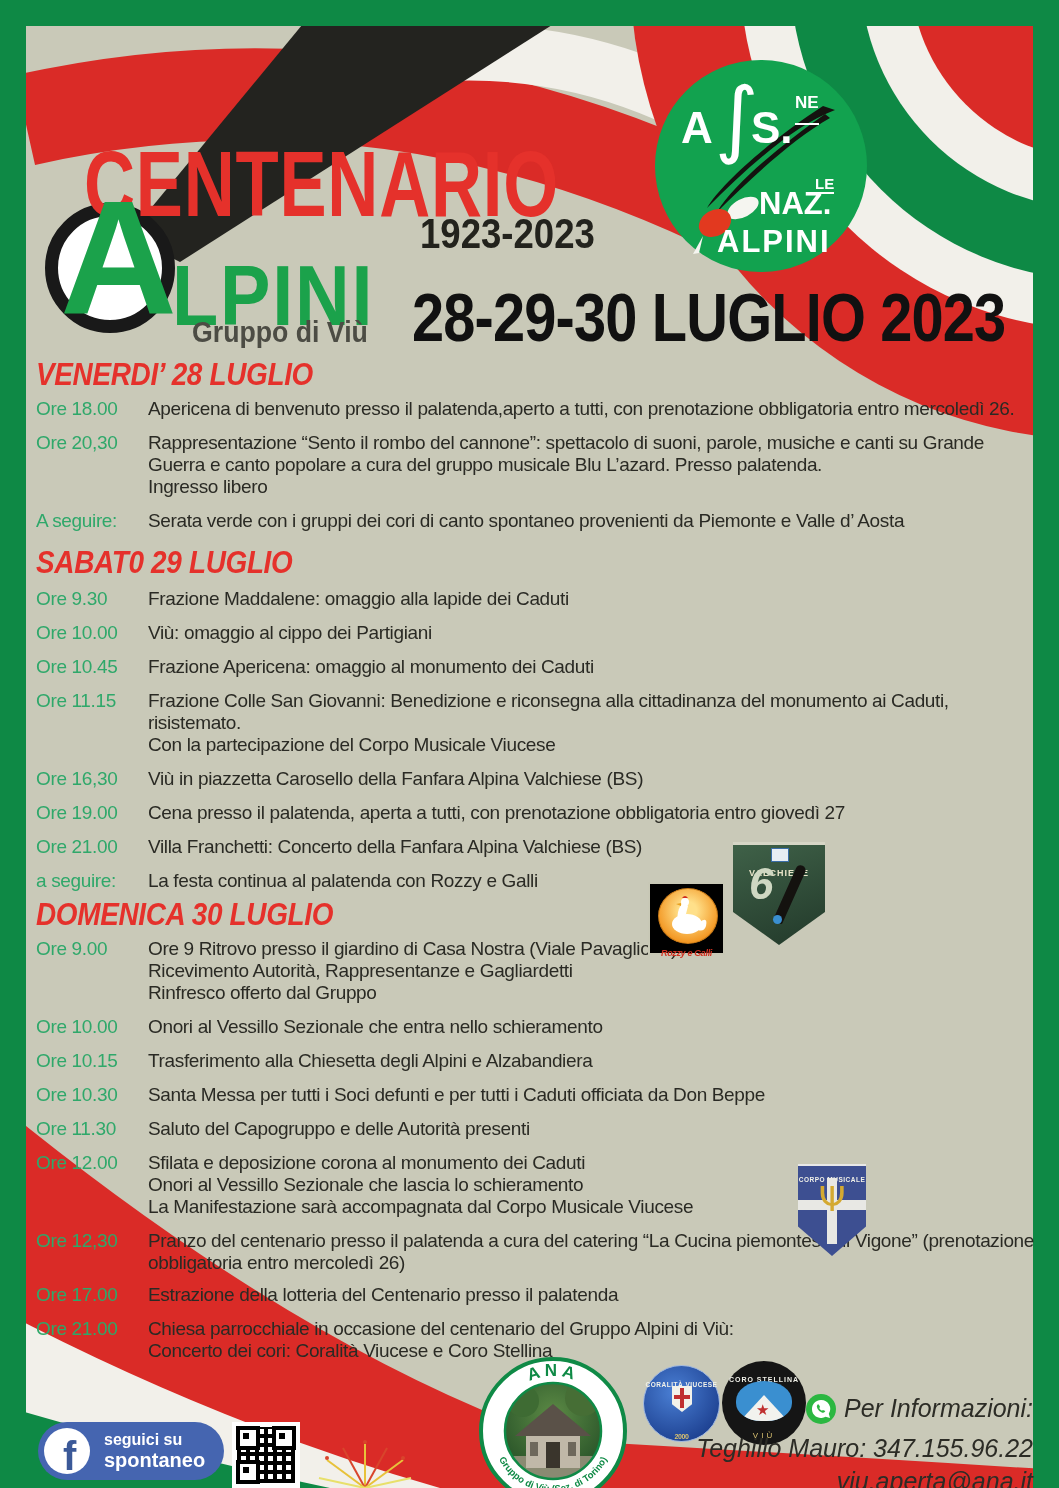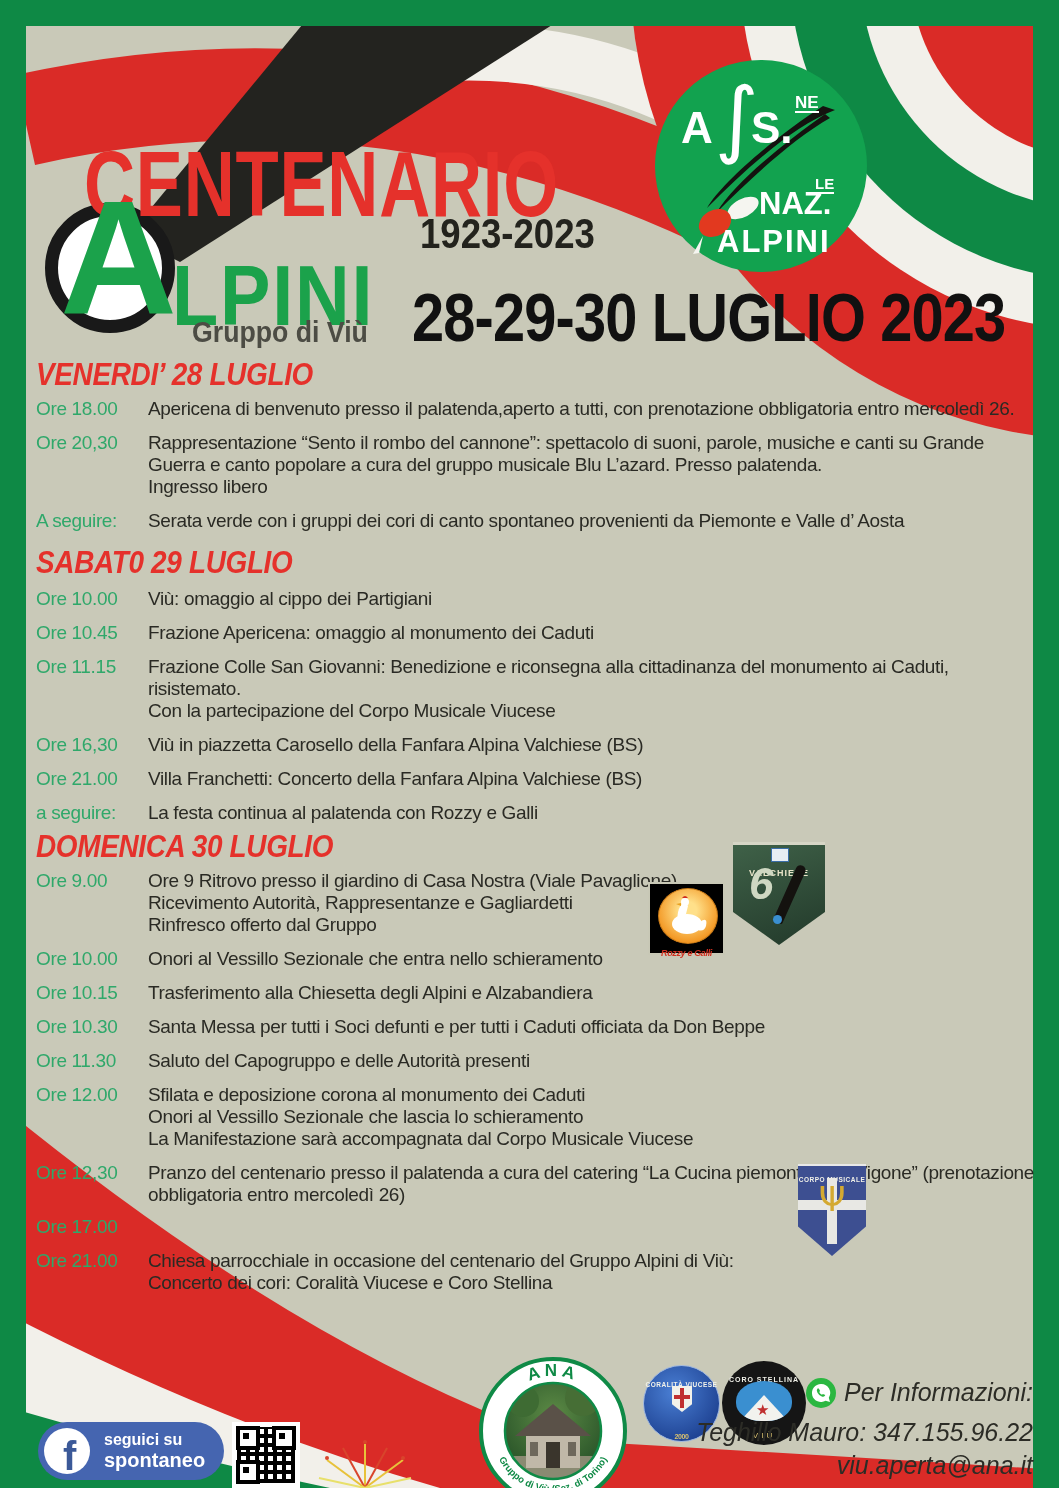--- a/index.html
+++ b/index.html
@@ -45,21 +45,21 @@
   #fb .fl{position:absolute;left:19px;top:8px;font-size:40px;font-weight:bold;color:#3b5998;line-height:1;}
   #fb .tx{position:absolute;left:66px;top:9px;color:#fff;font-weight:bold;line-height:1.15;}
   #qr{left:232px;top:1422px;width:68px;height:66px;background:#fff;z-index:6;padding:0;}
   #qr .pat{position:absolute;left:5px;top:5px;right:5px;bottom:5px;
     background-image:repeating-linear-gradient(0deg,#000 0 4px,transparent 4px 9px),
                      repeating-linear-gradient(90deg,#000 0 4px,transparent 4px 9px);
     background-color:#fff;}
   .finder{position:absolute;width:16px;height:16px;border:4px solid #000;background:#fff;}
   .finder i{position:absolute;left:3px;top:3px;width:6px;height:6px;background:#000;display:block;}
   #contacts{right:26px;top:1376px;text-align:right;z-index:6;font-style:italic;color:#2c2c26;font-size:25px;line-height:33px;}
-  #contacts .hdr{display:inline-flex;align-items:center;gap:8px;}
+  #contacts .hdr{display:inline-flex;align-items:center;gap:8px;margin-top:16px;}
   .tiny{position:absolute;white-space:nowrap;}
 </style>
 </head>
 <body>
 
 <div id="poster">
 
   <svg class="abs" style="left:0;top:0;z-index:1" width="1059" height="1488" viewBox="0 0 1059 1488">
 
     <path d="M 25,120 Q 450,25 860,280" fill="none" stroke="#da2b27" stroke-width="92"></path>
@@ -94,21 +94,21 @@
     <svg class="abs" style="left:0;top:0" width="212" height="212" viewBox="0 0 212 212">
       <path d="M 180,50 C 138,66 92,108 52,148 C 66,124 118,78 168,46 Z" fill="#14120f"></path>
       <path d="M 175,58 C 140,78 100,114 62,152 C 80,122 128,84 170,54 Z" fill="#14120f"></path>
       <ellipse cx="88" cy="148" rx="17" ry="9" transform="rotate(-28 88 148)" fill="#f5f5f0"></ellipse>
       <ellipse cx="60" cy="163" rx="17" ry="13" transform="rotate(-30 60 163)" fill="#e2391f"></ellipse>
       <path d="M 48,176 L 38,194 L 44,193 Z" fill="#f5f5f0"></path>
     </svg>
     <span class="w" style="left:26px;top:46px;font-size:44px;">A</span>
     <span class="w" style="left:60px;top:16px;font-size:84px;font-weight:normal;font-family:'DejaVu Sans',sans-serif;">∫</span>
     <span class="w" style="left:96px;top:46px;font-size:44px;">S.</span>
-    <span class="w" style="left:140px;top:34px;font-size:17px;border-bottom:2px solid #fff;padding-bottom:0;">NE</span>
+    <span class="w" style="left:140px;top:34px;font-size:17px;border-bottom:2px solid #fff;padding-bottom:12px;">NE</span>
     <span class="w" style="left:104px;top:128px;font-size:31px;">NAZ.</span>
     <span class="w" style="left:160px;top:116px;font-size:15px;border-bottom:2px solid #fff;padding-bottom:1px;">LE</span>
     <span class="w" style="left:62px;top:166px;font-size:31px;letter-spacing:2px;">ALPINI</span>
   </div>
 
   <div id="sched">
 
     <div class="sec-h">VENERDI’ 28 LUGLIO</div>
     <div class="row">
       <span class="time">Ore 18.00</span>
@@ -119,35 +119,43 @@
       <span class="desc">Rappresentazione “Sento il rombo del cannone”: spettacolo di suoni, parole, musiche e canti su Grande Guerra e canto popolare a cura del gruppo musicale Blu L’azard. Presso palatenda.
 Ingresso libero</span>
     </div>
     <div class="row mb14">
       <span class="time">A seguire:</span>
       <span class="desc">Serata verde con i gruppi dei cori di canto spontaneo provenienti da Piemonte e Valle d’ Aosta</span>
     </div>
 
     <div class="sec-h hmt" style="margin-bottom:8px;">SABAT0 29 LUGLIO</div>
     <div class="row">
+      <span class="time">Ore 9.30</span>
+      <span class="desc">Frazione Maddalene: omaggio alla lapide dei Caduti</span>
+    </div>
+    <div class="row">
       <span class="time">Ore 10.00</span>
       <span class="desc">Viù: omaggio al cippo dei Partigiani</span>
     </div>
     <div class="row">
       <span class="time">Ore 10.45</span>
       <span class="desc">Frazione Apericena: omaggio al monumento dei Caduti</span>
     </div>
     <div class="row">
       <span class="time">Ore 11.15</span>
       <span class="desc">Frazione Colle San Giovanni: Benedizione e riconsegna alla cittadinanza del monumento ai Caduti, risistemato.
 Con la partecipazione del Corpo Musicale Viucese</span>
     </div>
     <div class="row">
       <span class="time">Ore 16,30</span>
       <span class="desc">Viù in piazzetta Carosello della Fanfara Alpina Valchiese (BS)</span>
+    </div>
+    <div class="row">
+      <span class="time">Ore 19.00</span>
+      <span class="desc">Cena presso il palatenda, aperta a tutti, con prenotazione obbligatoria entro giovedì 27</span>
     </div>
     <div class="row">
       <span class="time">Ore 21.00</span>
       <span class="desc">Villa Franchetti: Concerto della Fanfara Alpina Valchiese (BS)</span>
     </div>
     <div class="row mb6">
       <span class="time">a seguire:</span>
       <span class="desc">La festa continua al palatenda con Rozzy e Galli</span>
     </div>
 
@@ -179,20 +187,21 @@
       <span class="desc">Sfilata e deposizione corona al monumento dei Caduti
 Onori al Vessillo Sezionale che lascia lo schieramento
 La Manifestazione sarà accompagnata dal Corpo Musicale Viucese</span>
     </div>
     <div class="row mb10">
       <span class="time">Ore 12,30</span>
       <span class="desc">Pranzo del centenario presso il palatenda a cura del catering “La Cucina piemontese di Vigone” (prenotazione obbligatoria entro mercoledì 26)</span>
     </div>
     <div class="row">
       <span class="time">Ore 17.00</span>
+      <span class="desc">Estrazione della lotteria del Centenario presso il palatenda</span>
     </div>
     <div class="row">
       <span class="time">Ore 21.00</span>
       <span class="desc">Chiesa parrocchiale in occasione del centenario del Gruppo Alpini di Viù:
 Concerto dei cori: Coralità Viucese e Coro Stellina</span>
     </div>
 
     <div class="badge shield" style="left:697px;top:484px;width:92px;height:100px;background:linear-gradient(160deg,#3f6148,#22392a);border-top:3px solid #d6d6c6;">
       <div class="tiny" style="left:38px;top:3px;width:16px;height:12px;background:#e8eef4;border:1px solid #3a6ea8;"></div>
       <div class="tiny" style="left:0;top:17px;width:92px;text-align:center;font-size:9px;font-weight:bold;color:#e8e4c8;letter-spacing:1px;">VALCHIESE</div>

